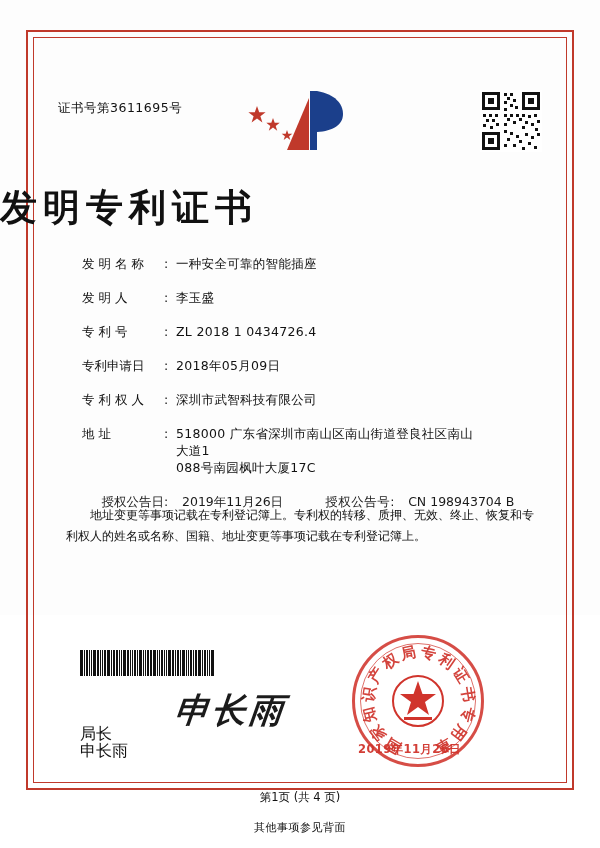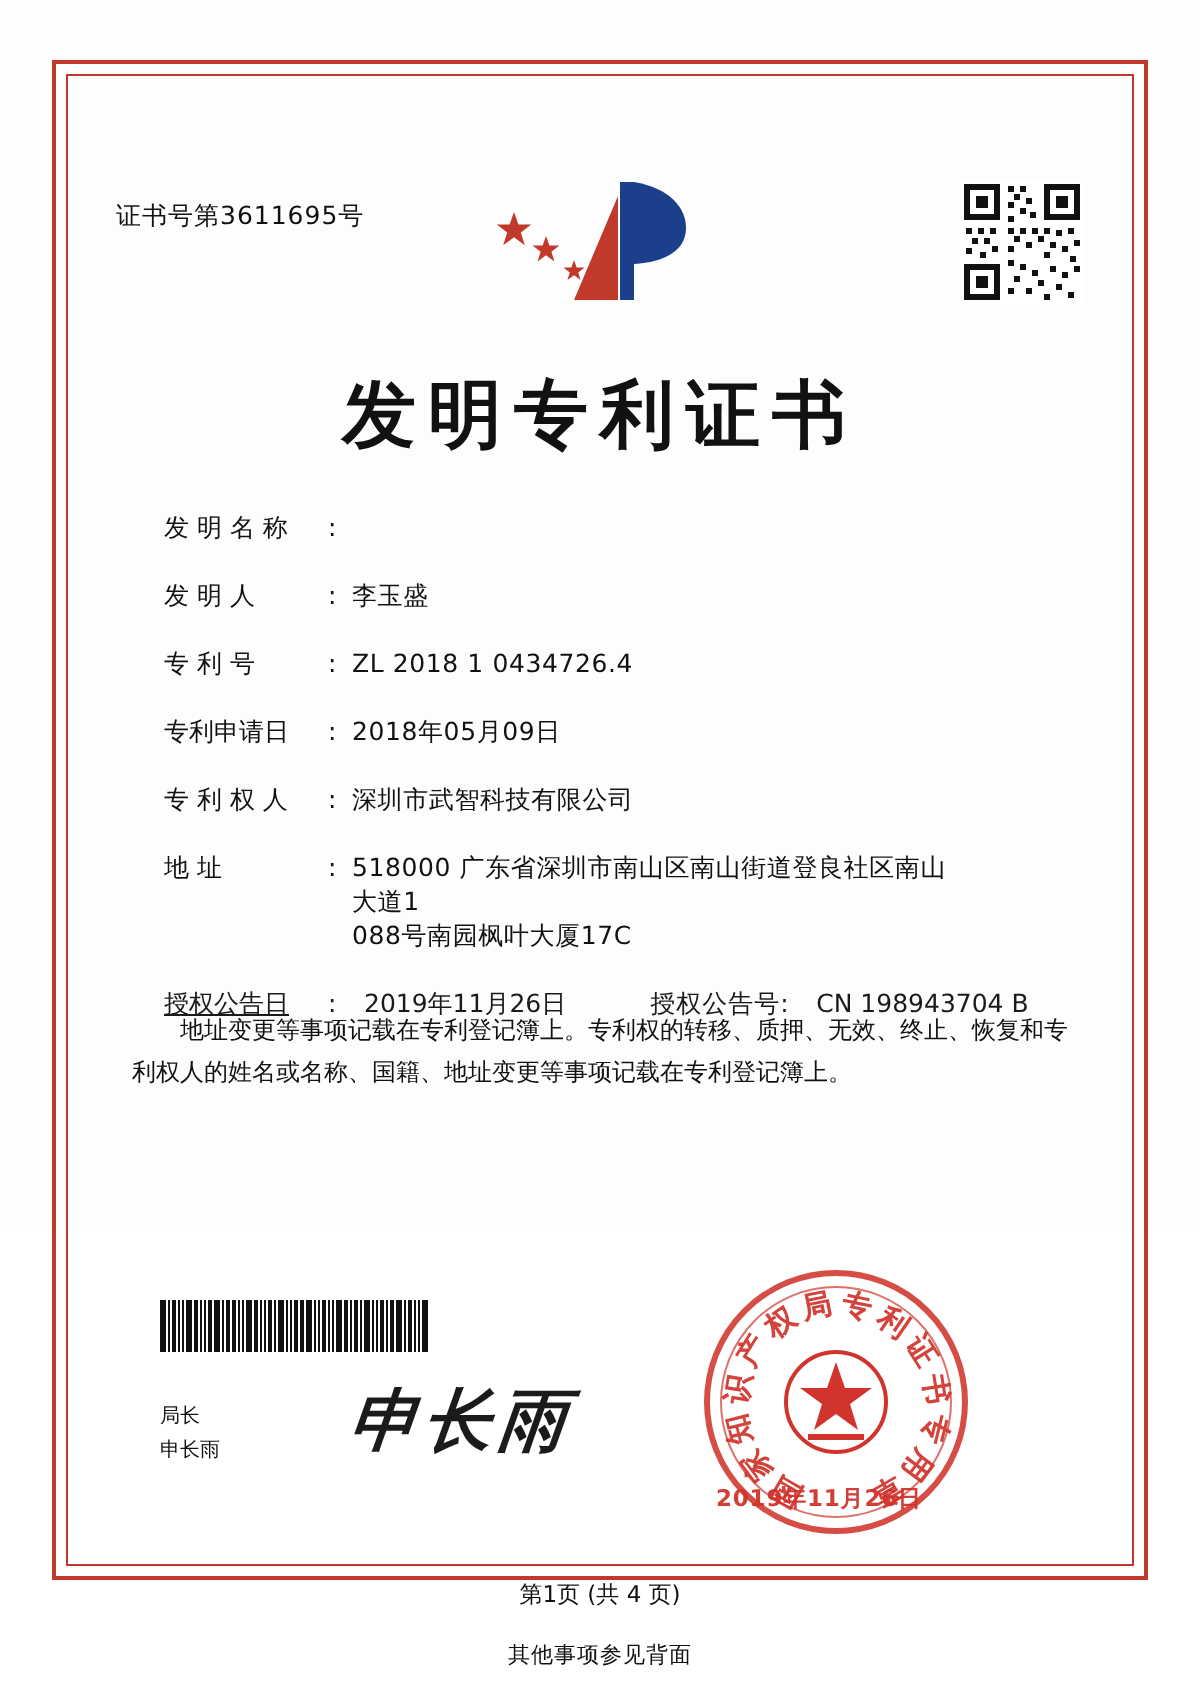--- a/index.html
+++ b/index.html
@@ -65,21 +65,20 @@
     width: 62px;
     height: 62px;
   }
 
   
   .title {
     position: absolute;
     left: 0;
     right: 0;
     top: 183px;
-    text-align: center;
     font-family: "DejaVu Serif", "Liberation Serif", serif;
     font-size: 37px;
     font-weight: bold;
     letter-spacing: 6px;
     color: #111;
   }
 
   
   .fields {
     position: absolute;
@@ -137,23 +136,22 @@
     letter-spacing: 0.5px;
   }
   .two-col .seg .val {
     margin-left: 6px;
     white-space: nowrap;
   }
   .seg-label-fixed {
     width: 82px;
     flex: 0 0 82px;
     display: flex;
-    justify-content: flex-start;
-    white-space: nowrap;
-    text-decoration: underline;
+    justify-content: flex-end;
+    white-space: nowrap;
   }
 
   
   .paragraphs {
     position: absolute;
     left: 66px;
     top: 505px;
     width: 468px;
     font-size: 12px;
     line-height: 21px;
@@ -178,22 +176,22 @@
     background: #111;
     height: 26px;
     margin-right: 1px;
     vertical-align: top;
   }
 
   
   .sig-label {
     position: absolute;
     left: 80px;
-    top: 700px;
-    font-size: 10px;
+    top: 725px;
+    font-size: 16px;
     line-height: 17px;
     color: #111;
   }
   .sig-script {
     position: absolute;
     left: 175px;
     top: 688px;
     font-family: "DejaVu Serif", "Liberation Serif", serif;
     font-size: 34px;
     font-style: italic;
@@ -365,20 +363,21 @@
 
   <div class="title">发明专利证书</div>
 
   <div class="fields">
 
     <div class="field-row">
       <div class="field-label">
           <span class="lbl-text">发 明 名 称</span>
         </div>
       <div class="field-colon">:</div>
+      <div class="field-value">一种安全可靠的智能插座</div>
     </div>
 
     <div class="field-row">
       <div class="field-label">
           <span class="lbl-text">发 明 人</span>
         </div>
       <div class="field-colon">:</div>
       <div class="field-value">李玉盛</div>
     </div>
 

